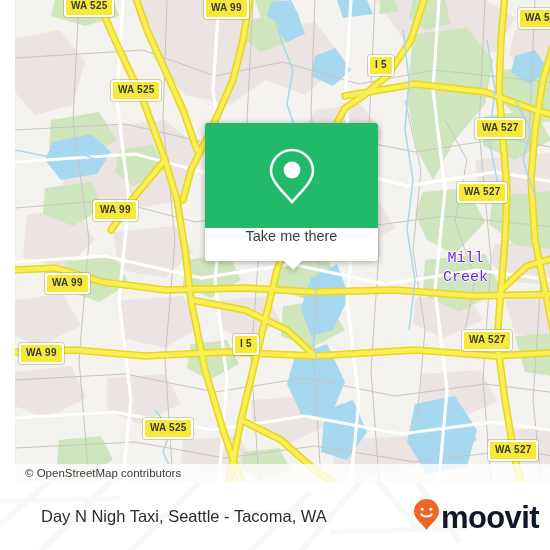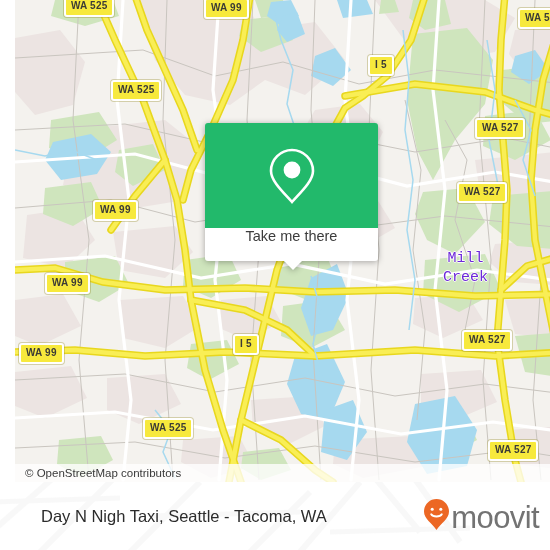--- a/index.html
+++ b/index.html
@@ -146,23 +146,23 @@
   #brand {
     position: absolute;
     right: 11px;
     top: 0;
     height: 68px;
     display: flex;
     align-items: center;
     gap: 1px;
   }
   #brand-text {
-    color: #737373;
+    color: #0f172a;
     font-size: 31px;
-    font-weight: normal;
+    font-weight: bold;
     letter-spacing: -.6px;
     line-height: 1;
     position: relative;
     top: 1px;
   }
 </style>
 </head>
 <body>
 
 <div id="app">

